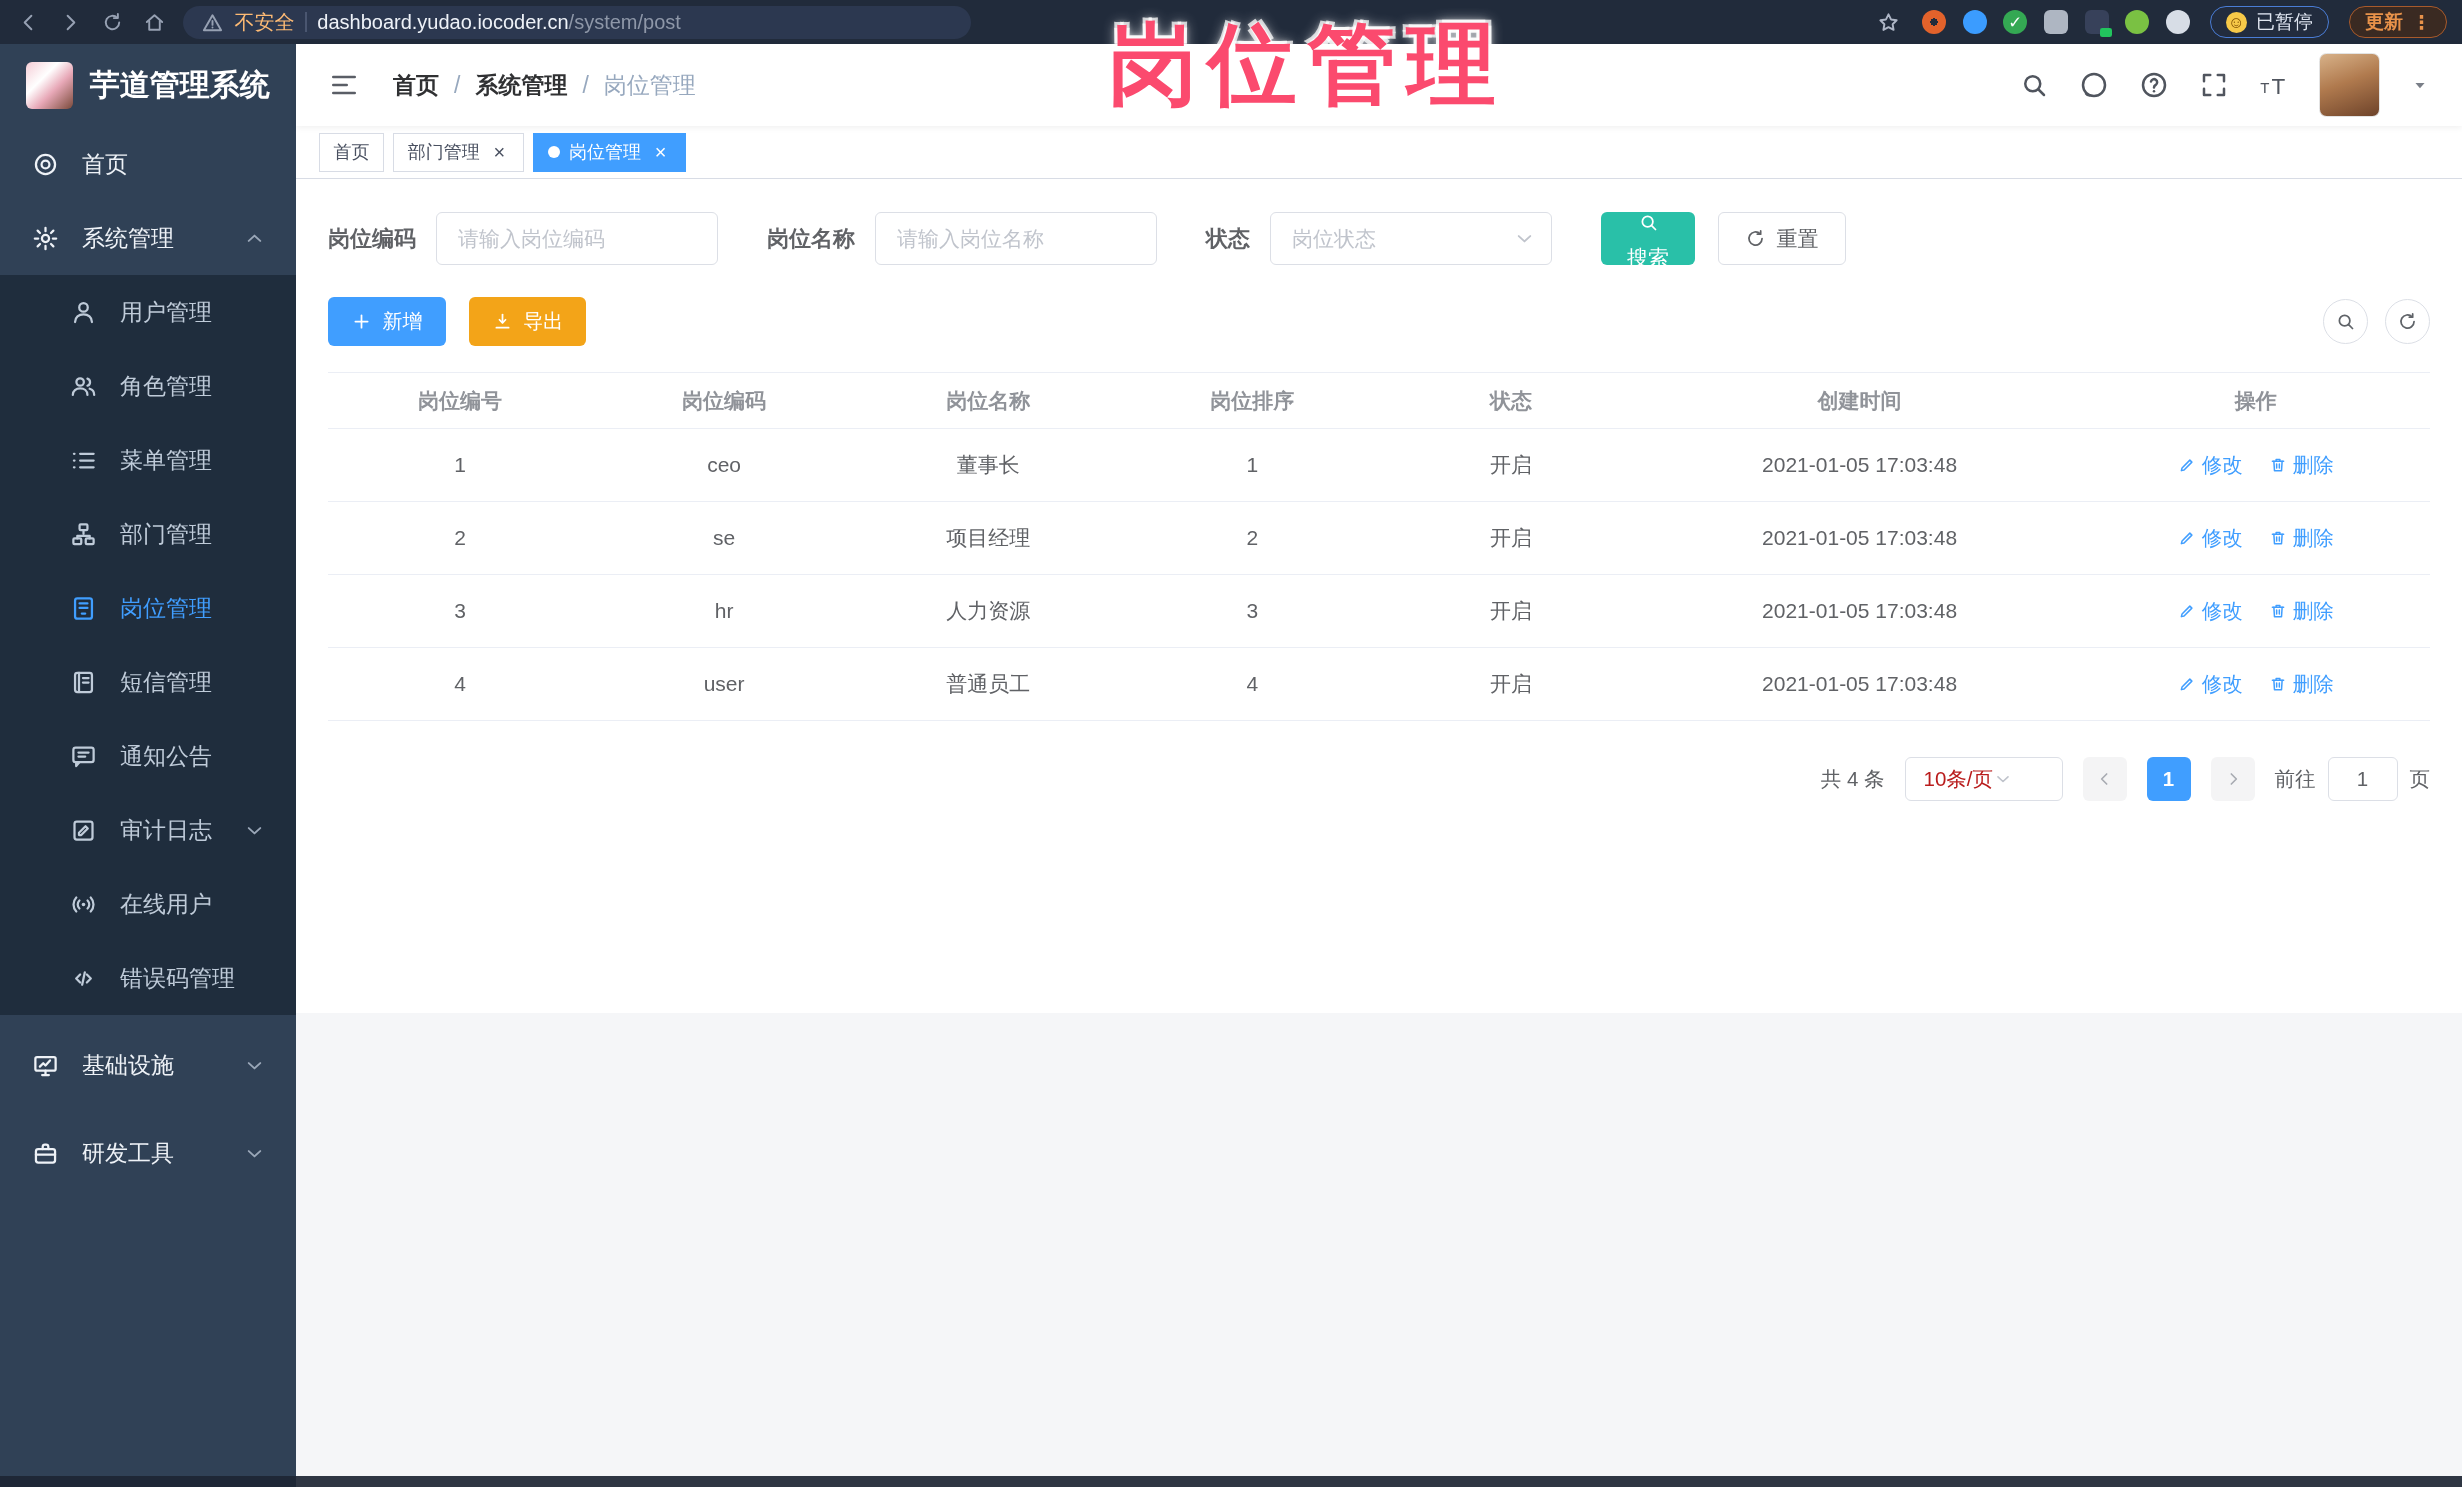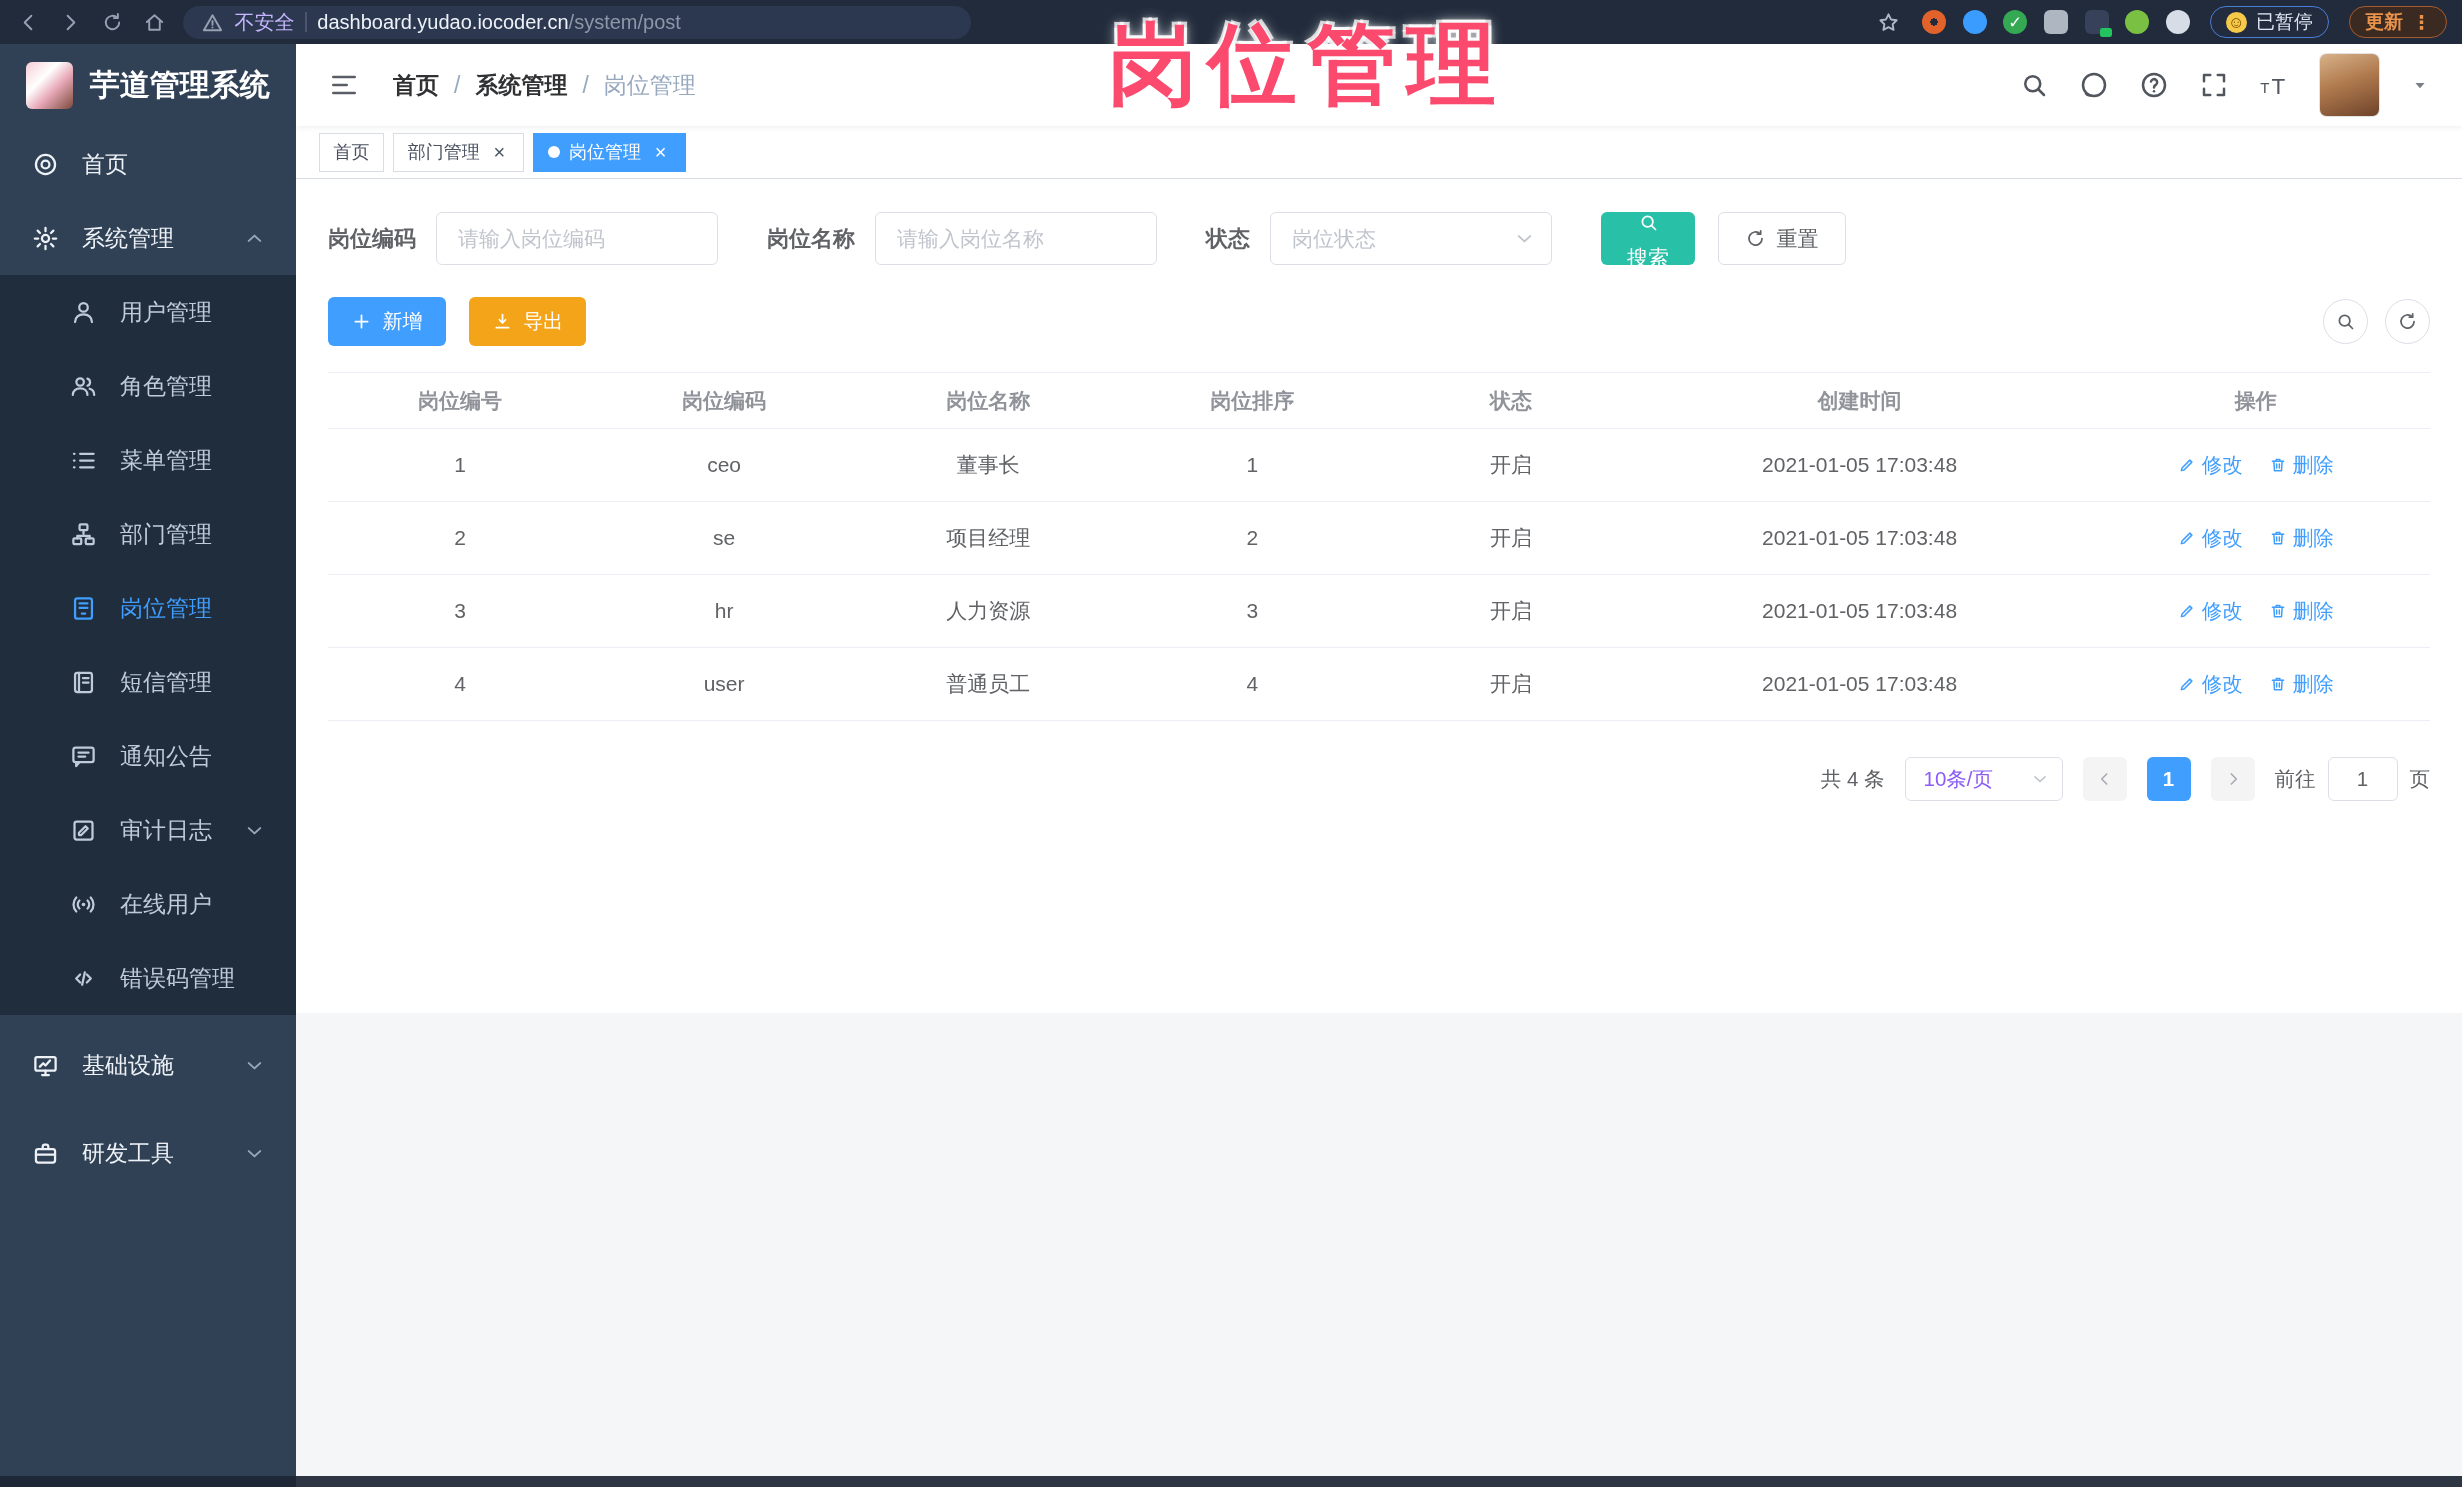--- a/index.html
+++ b/index.html
@@ -4,21 +4,21 @@
 <style>
   * { box-sizing: border-box; margin: 0; padding: 0; }
   html,body { width:2462px; height:1488px; overflow:hidden; font-family:"Liberation Sans","DejaVu Sans",sans-serif; }
   .page { position:relative; width:2462px; height:1488px; background:#fff; overflow:hidden; }
 
   
   .chrome { height:44px; background:#212b3b; display:flex; align-items:center; padding:0 15px; gap:15px; }
   .chrome .navic { width:27px; height:27px; color:#97a1b3; flex:0 0 auto; display:flex; align-items:center; justify-content:center; }
   .chrome .navic svg { width:23px; height:23px; }
   .url-pill { height:33px; width:788px; background:#2c3850; border-radius:16.7px; display:flex; align-items:center; padding:0 18px; gap:10.6px; color:#cfd5e1; }
-  .url-pill .sec-label { font-size:20px; color:#c4b5fd; white-space:nowrap; }
+  .url-pill .sec-label { font-size:20px; color:#fdba74; white-space:nowrap; }
   .url-pill .sep { width:1.5px; height:20px; background:#4a5670; }
   .url-pill .url { font-size:20px; white-space:nowrap; overflow:hidden; }
   .url .domain { color:#eef2f8; font-weight:400;margin-top:13px; }
   .url .path { color:#8e97a8; }
   .chrome-right { margin-left:auto; display:flex; align-items:center; gap:20px; }
   .chrome-right .navic { color:#aeb6c6; }
   .ext { width:24px; height:24px; border-radius:6px; display:inline-flex; align-items:center; justify-content:center;
          color:#fff; font-size:16.7px; position:relative; flex:0 0 auto; }
   .ext.circle, .ext.ring, .ext.check { border-radius:50%; }
   .ext-badge { position:absolute; right:-3px; bottom:-3px; width:12px; height:9px; border-radius:2.3px; }
@@ -95,21 +95,21 @@
   table.grid { width:100%; border-collapse:collapse; margin-top:26px; font-size:21px; color:#606266; table-layout:fixed; }
   .grid th { color:#909399; font-weight:700; height:56px; border-bottom:1.5px solid #ebeef5; border-top:1.5px solid #ebeef5; text-align:center; font-size:21px; }
   .grid td { height:73px; border-bottom:1.5px solid #ebeef5; text-align:center; }
   .op-link { color:var(--accent,#409eff); display:inline-flex; align-items:center; gap:6px; cursor:pointer; font-size:20.5px; }
   .op-link + .op-link { margin-left:26px; }
   .op-link .icon { width:18px; height:18px; display:inline-flex; }
   .op-link .icon svg { width:18px; height:18px; }
 
   .pagination-row { display:flex; align-items:center; justify-content:flex-end; gap:20px; margin-top:36px; font-size:20.5px; color:#606266; }
   .pg-total { white-space:nowrap; }
-  .pg-size { width:158px; height:44px; border:1.5px solid #dcdfe6; border-radius:6px; display:flex; align-items:center; justify-content:space-between; padding:0 12px 0 18px; color:#8b5cf6; cursor:pointer; background:#fff; }
+  .pg-size { width:158px; height:44px; border:1.5px solid #dcdfe6; border-radius:6px; display:flex; align-items:center; justify-content:flex-start; padding:0 12px 0 18px; color:#b91c1c; cursor:pointer; background:#fff; }
   .pg-size .icon { width:20px; height:20px; color:#c0c4cc; }
   .pg-size .icon svg { width:20px; height:20px; }
   .pg-btn { min-width:44px; height:44px; border-radius:6px; background:#f4f4f5; color:#a8abb2; display:flex; align-items:center; justify-content:center; cursor:pointer; }
   .pg-btn svg { width:20px; height:20px; }
   .pg-num { min-width:44px; height:44px; border-radius:6px; background:var(--accent,#409eff); color:#fff; display:flex; align-items:center; justify-content:center; font-weight:700; cursor:pointer; }
   .pg-goto { display:flex; align-items:center; gap:12px; white-space:nowrap; }
   .pg-input { width:70px; height:44px; border:1.5px solid #dcdfe6; border-radius:6px; text-align:center; font-size:20.5px; color:#606266; outline:none; font-family:inherit; }
 
   .annotation { position:absolute; left:1108px; top:4.5px; font-size:89px; font-weight:700; letter-spacing:10.6px; z-index:60;
                 color:#fb4a6e; white-space:nowrap; pointer-events:none;

